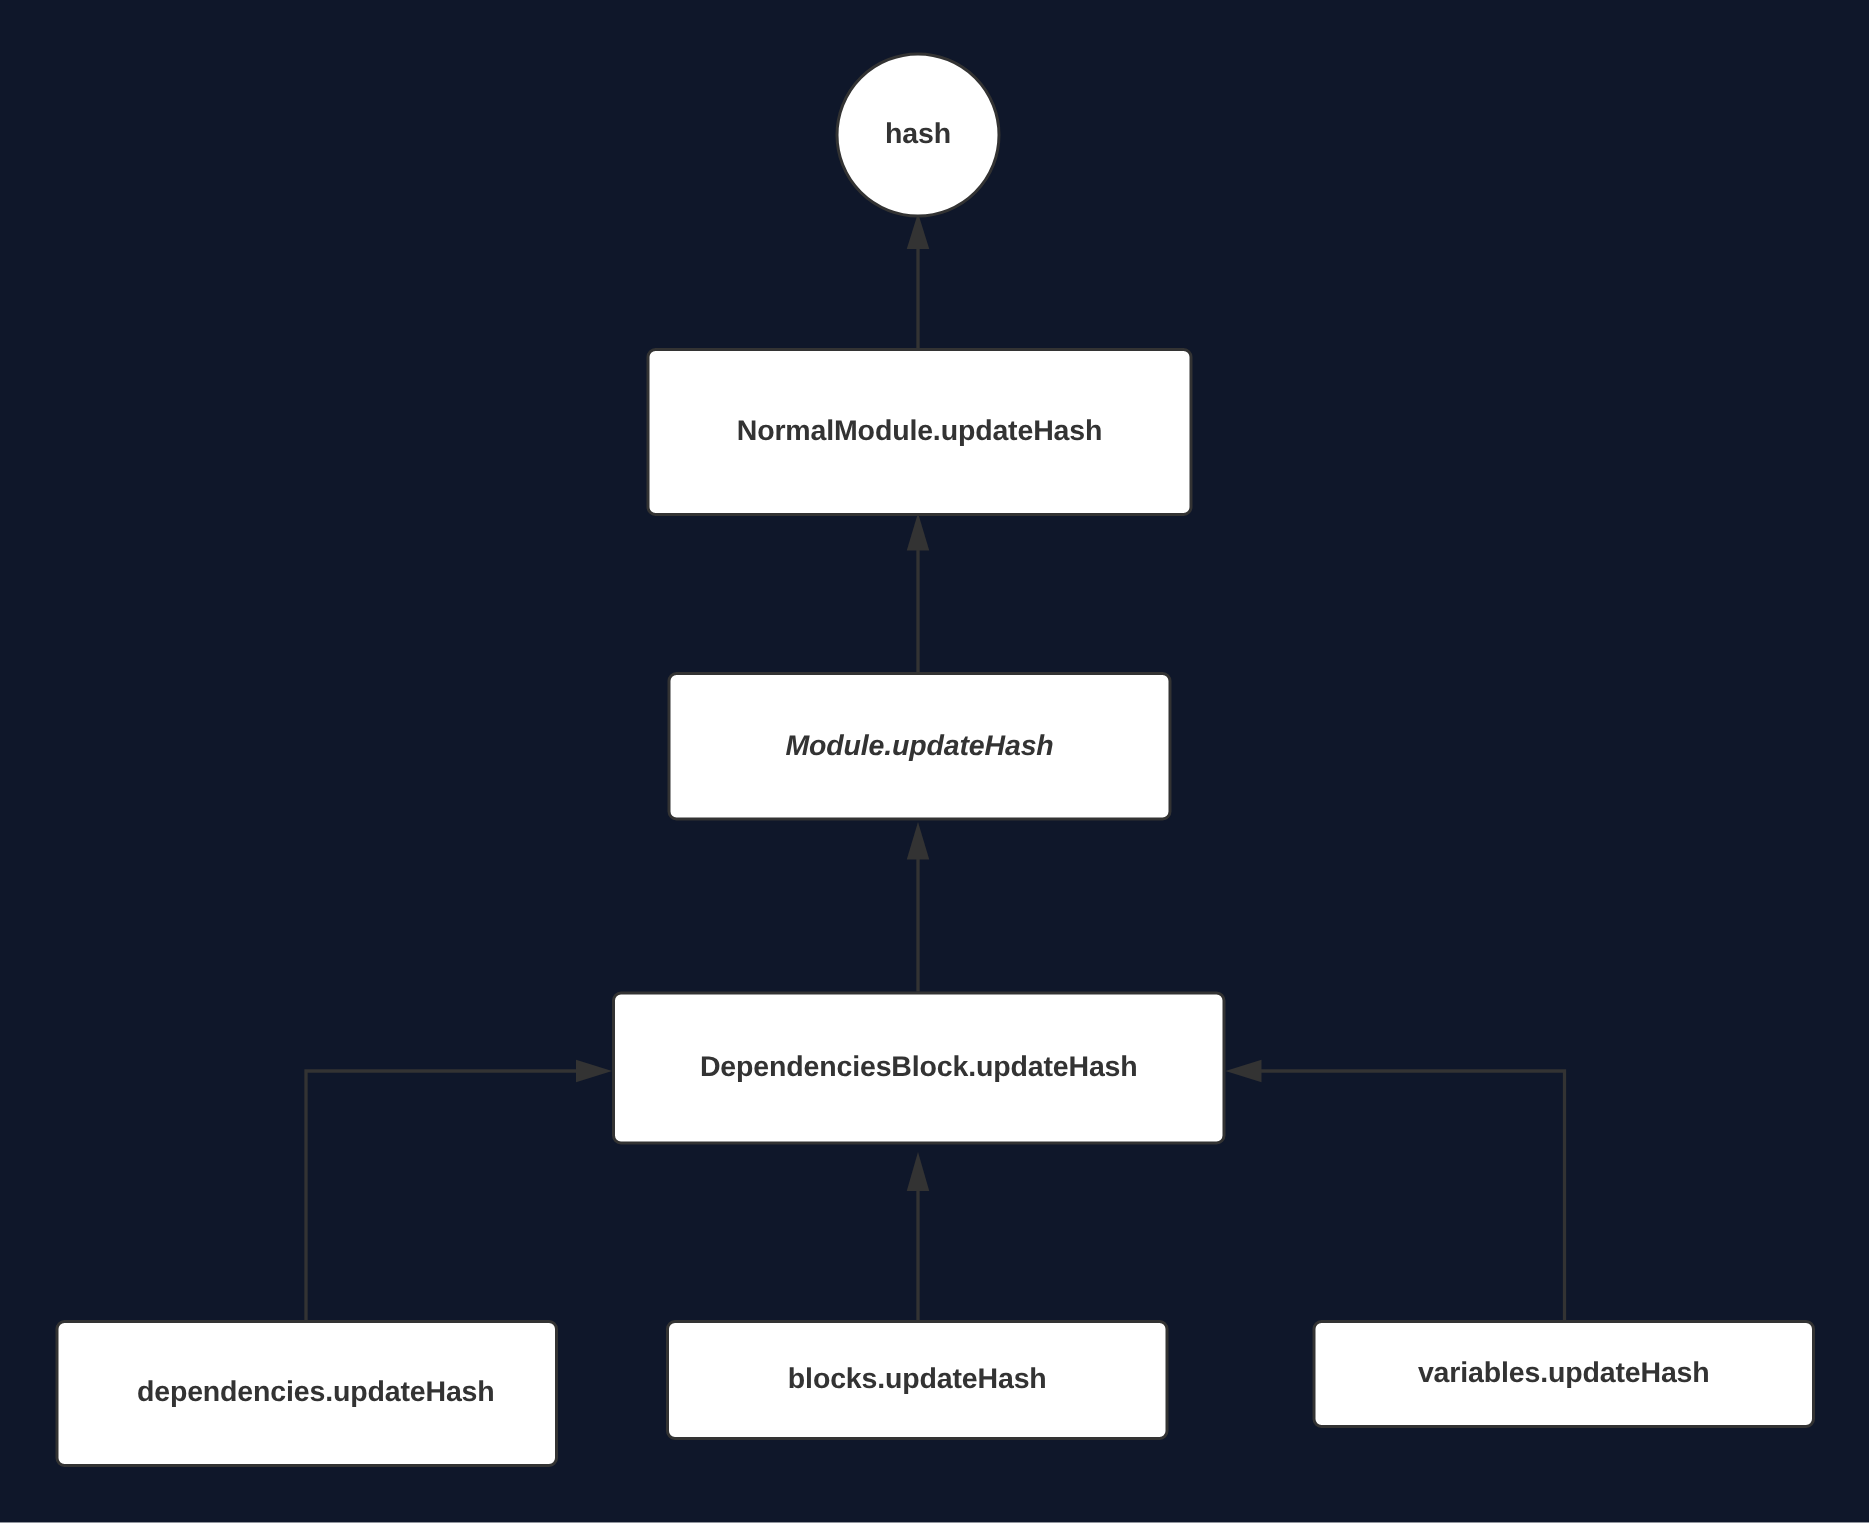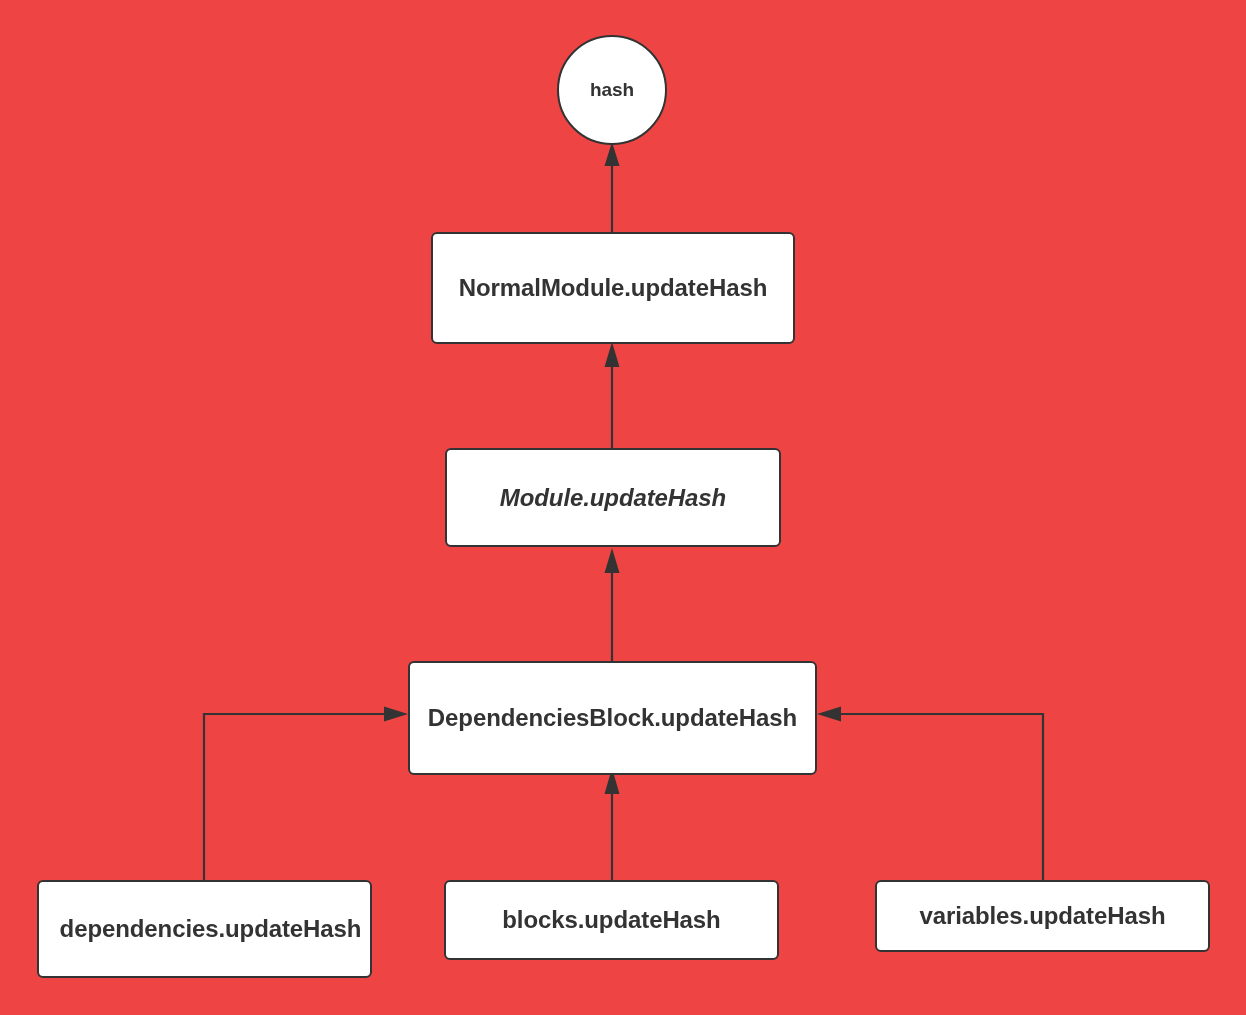--- a/index.html
+++ b/index.html
@@ -4,21 +4,21 @@
 <style>
   html, body {
     margin: 0;
     padding: 0;
     background: #f8f8f8;
   }
   #canvas {
     position: relative;
     width: 1246px;
     height: 1015px;
-    background: #ef4444;
+    background: #0f172a;
     overflow: hidden;
     font-family: "Liberation Sans", sans-serif;
   }
   #edges {
     position: absolute;
     left: 0;
     top: 0;
     width: 1246px;
     height: 1015px;
     pointer-events: none;
@@ -30,21 +30,21 @@
     border: 2.3px solid #333333;
     border-radius: 6px;
     display: flex;
     align-items: center;
     justify-content: center;
     text-align: center;
   }
   .node-label {
     font-family: "Liberation Sans", sans-serif;
     font-weight: bold;
-    font-size: 24px;
+    font-size: 19px;
     color: #333333;
     letter-spacing: -0.1px;
     white-space: nowrap;
   }
   .node-circle {
     border-radius: 50%;
     border-width: 2.6px;
   }
   .node-circle .node-label {
     font-size: 19px;
@@ -93,21 +93,21 @@
   </div>
 
   <div class="node" style="left:431px; top:232px; width:364px; height:112px;">
     <span class="node-label">NormalModule.updateHash</span>
   </div>
 
   <div class="node" style="left:445px; top:448px; width:336px; height:99px;font-style:italic;">
     <span class="node-label">Module.updateHash</span>
   </div>
 
-  <div class="node" style="left:408px; top:661px; width:409px; height:114px;">
+  <div class="node" style="left:408px; top:661px; width:409px; height:102px;">
     <span class="node-label">DependenciesBlock.updateHash</span>
   </div>
 
   <div class="node" style="left:37px; top:880px; width:335px; height:98px;padding-left:12px;">
     <span class="node-label">dependencies.updateHash</span>
   </div>
 
   <div class="node" style="left:444px; top:880px; width:335px; height:80px;">
     <span class="node-label">blocks.updateHash</span>
   </div>

